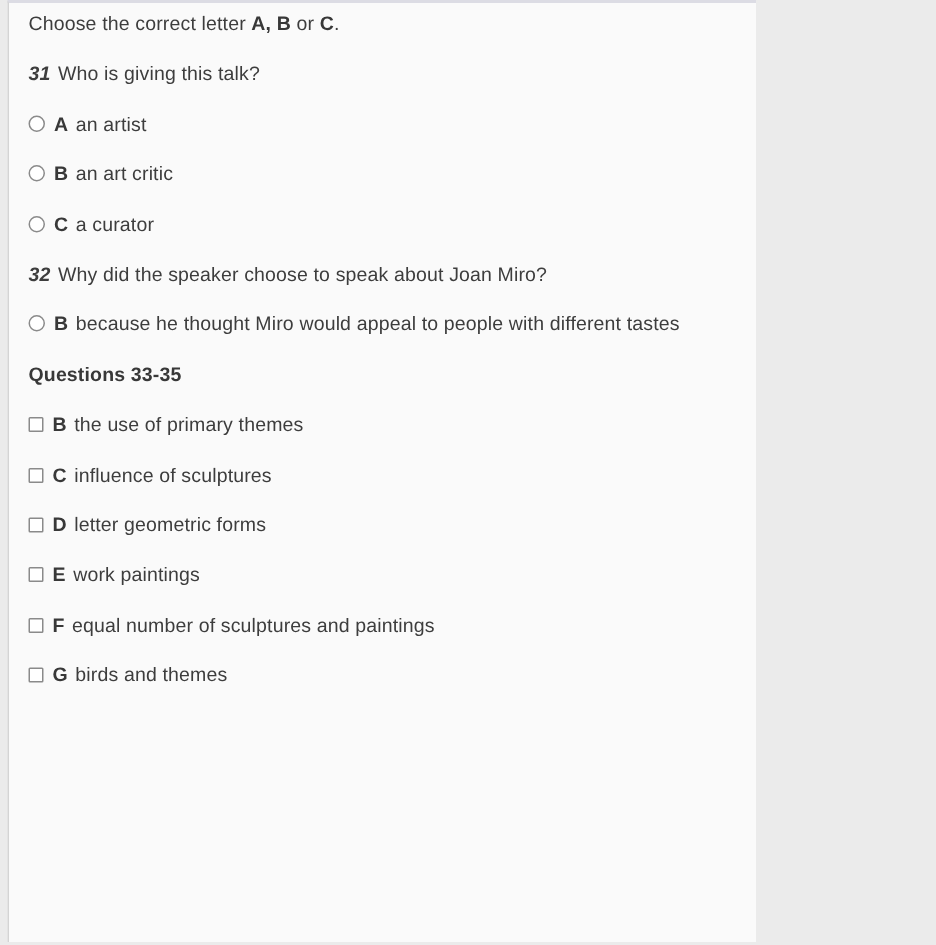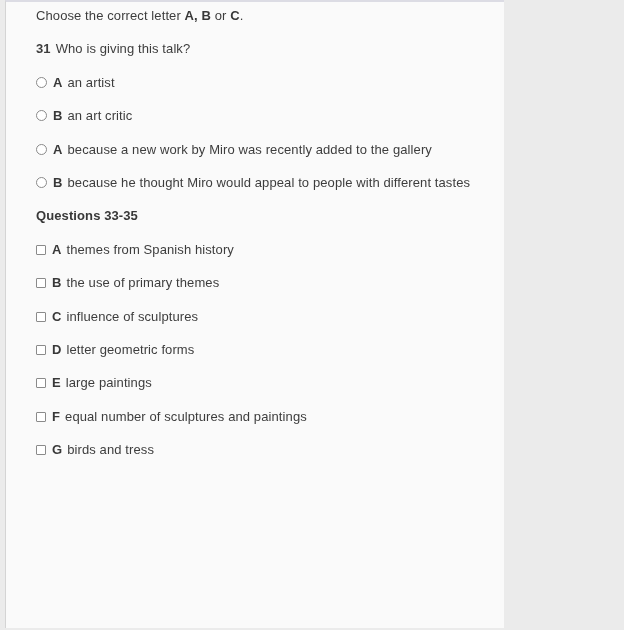--- a/index.html
+++ b/index.html
@@ -12,36 +12,37 @@
     overflow: hidden;
   }
   .card {
     box-sizing: border-box;
     margin-left: 5px;
     width: 499px;
     height: 628px;
     background: #fafafa;
     border-left: 1px solid #d4d4d4;
     border-top: 2px solid #dcdce4;
-    padding: 6px 8px 0 30px;
+    padding: 6px 8px 0 13px;
   }
   .row {
     line-height: 16px;
     margin: 0 0 17.4px 0;
     font-size: 13px;
     color: #3d3d3d;
     letter-spacing: 0.1px;
   }
   .row b, .bold {
     font-weight: 700;
     color: #383838;
   }
   .qnum {
     font-weight: 700;
     margin-right: 5px;
+    font-style: italic;
   }
   .opt-row {
     display: block;
     cursor: pointer;
   }
   .ctrl {
     display: inline-block;
     box-sizing: border-box;
     width: 11px;
     height: 11px;
@@ -64,38 +65,38 @@
 <div class="card">
 
   <div class="row"><span>Choose the correct letter </span><span class="bold">A, B</span><span> or </span><span class="bold">C</span><span>.</span></div>
 
   <div class="row"><span class="qnum">31</span><span>Who is giving this talk?</span></div>
 
   <label class="row opt-row"><span class="ctrl radio"></span><span class="opt-letter">A</span><span>an artist</span></label>
 
   <label class="row opt-row"><span class="ctrl radio"></span><span class="opt-letter">B</span><span>an art critic</span></label>
 
+  <label class="row opt-row"><span class="ctrl radio"></span><span class="opt-letter">C</span><span>a curator</span></label>
 
+  <div class="row"><span class="qnum">32</span><span>Why did the speaker choose to speak about Joan Miro?</span></div>
 
-  <label class="row opt-row"><span class="ctrl radio"></span><span class="opt-letter">A</span><span>because a new work by Miro was recently added to the gallery</span></label>
 
   <label class="row opt-row"><span class="ctrl radio"></span><span class="opt-letter">B</span><span>because he thought Miro would appeal to people with different tastes</span></label>
 
 
   <div class="row bold">Questions 33-35</div>
 
 
 
-  <label class="row opt-row"><span class="ctrl checkbox"></span><span class="opt-letter">A</span><span>themes from Spanish history</span></label>
 
   <label class="row opt-row"><span class="ctrl checkbox"></span><span class="opt-letter">B</span><span>the use of primary themes</span></label>
 
   <label class="row opt-row"><span class="ctrl checkbox"></span><span class="opt-letter">C</span><span>influence of sculptures</span></label>
 
   <label class="row opt-row"><span class="ctrl checkbox"></span><span class="opt-letter">D</span><span>letter geometric forms</span></label>
 
-  <label class="row opt-row"><span class="ctrl checkbox"></span><span class="opt-letter">E</span><span>large paintings</span></label>
+  <label class="row opt-row"><span class="ctrl checkbox"></span><span class="opt-letter">E</span><span>work paintings</span></label>
 
   <label class="row opt-row"><span class="ctrl checkbox"></span><span class="opt-letter">F</span><span>equal number of sculptures and paintings</span></label>
 
-  <label class="row opt-row"><span class="ctrl checkbox"></span><span class="opt-letter">G</span><span>birds and tress</span></label>
+  <label class="row opt-row"><span class="ctrl checkbox"></span><span class="opt-letter">G</span><span>birds and themes</span></label>
 
 </div>
 
 </body></html>

